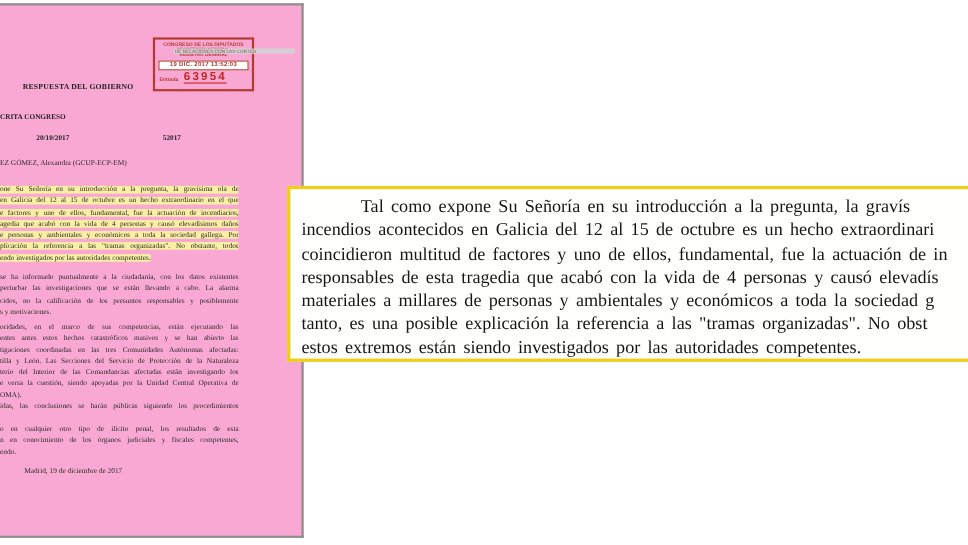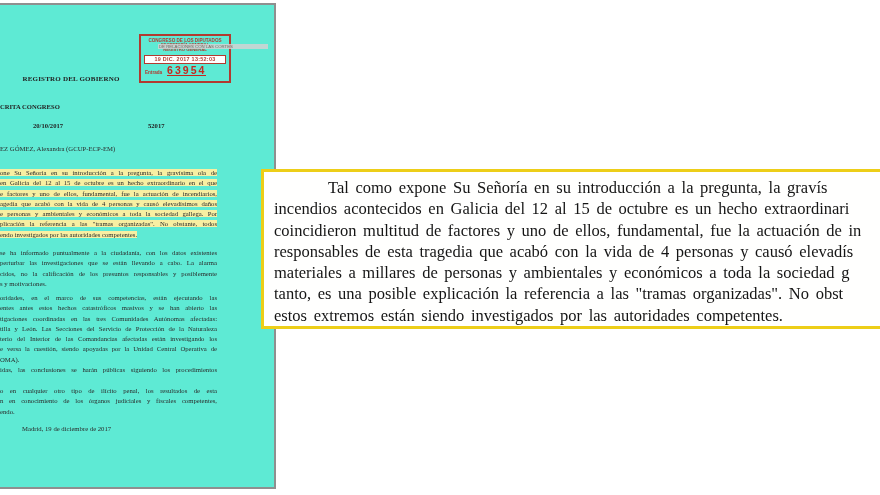--- a/index.html
+++ b/index.html
@@ -9,21 +9,21 @@
     background: #ffffff;
     font-family: "Liberation Serif", serif;
   }
   .abs { position: absolute; }
 
   
   .page {
     position: absolute; left: 0; top: 3px;
     width: 276px; height: 486px;
     box-sizing: border-box;
-    background: #5eead4;
+    background: #f9a8d4;
     border-top: 2px solid #8f8f8f;
     border-right: 2px solid #8f8f8f;
     border-bottom: 2px solid #8f8f8f;
   }
 
   
   .stamp {
     position: absolute; left: 139px; top: 29px;
     width: 92px; height: 49px;
     box-sizing: border-box;
@@ -118,21 +118,21 @@
     <div class="stamp-l2">SECRETARÍA GENERAL</div>
     <div class="stamp-l3">REGISTRO GENERAL</div>
     <div class="stamp-overlay">DE RELACIONES CON LAS CORTES</div>
     <div class="stamp-datebox">19 DIC. 2017 13:52:03</div>
     <div class="stamp-entry">
       <span class="stamp-entry-label">Entrada</span>
       <span class="stamp-entry-number">63954</span>
     </div>
   </div>
 
-  <div class="doc-title">REGISTRO DEL GOBIERNO</div>
+  <div class="doc-title">RESPUESTA DEL GOBIERNO</div>
 
   <div class="abs doc-bold-line" style="left:0; top:98px;">CRITA CONGRESO</div>
   <div class="abs doc-bold-line" style="left:33px; top:117px;">20/10/2017</div>
   <div class="abs doc-bold-line" style="left:148px; top:117px;">52017</div>
   <div class="abs" style="left:0; top:140px; font-size:6.7px; color:#2a2a2a; white-space:nowrap;">EZ GÓMEZ, Alexandra (GCUP-ECP-EM)</div>
 
   <div class="para" style="top:163px;">
     <div class="doc-line"><span class="hl-span">one Su Señoría en su introducción a la pregunta, la gravísima ola de</span></div>
     <div class="doc-line"><span class="hl-span">en Galicia del 12 al 15 de octubre es un hecho extraordinario en el que</span></div>
     <div class="doc-line"><span class="hl-span">e factores y uno de ellos, fundamental, fue la actuación de incendiarios,</span></div>

